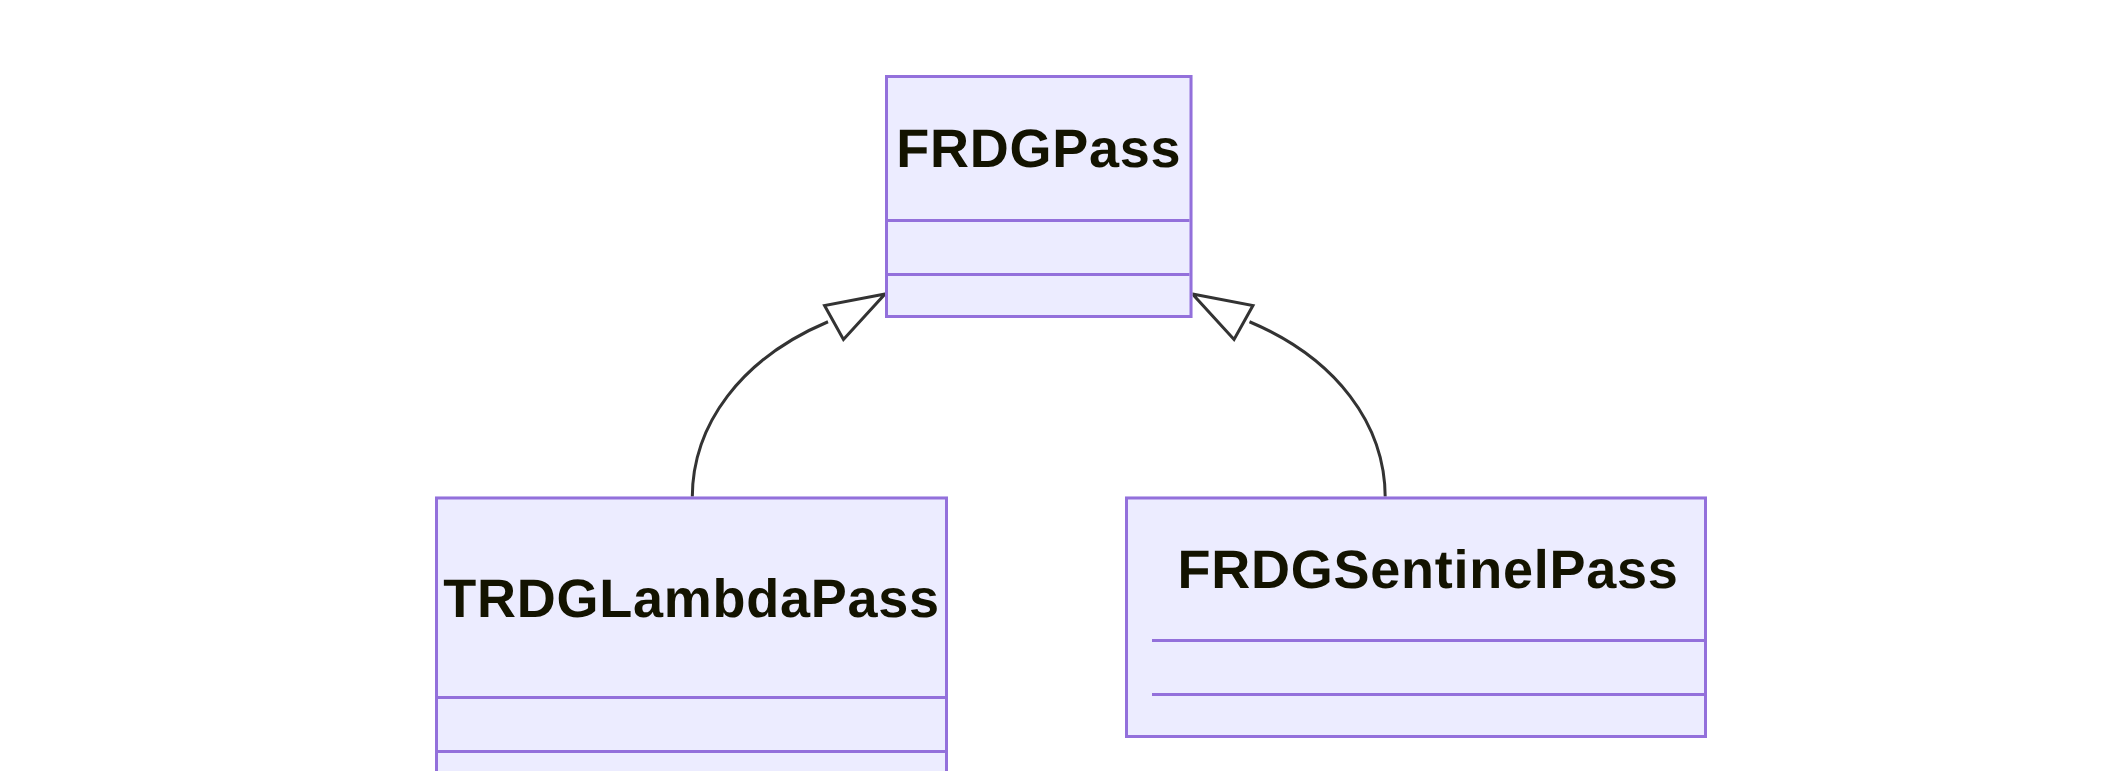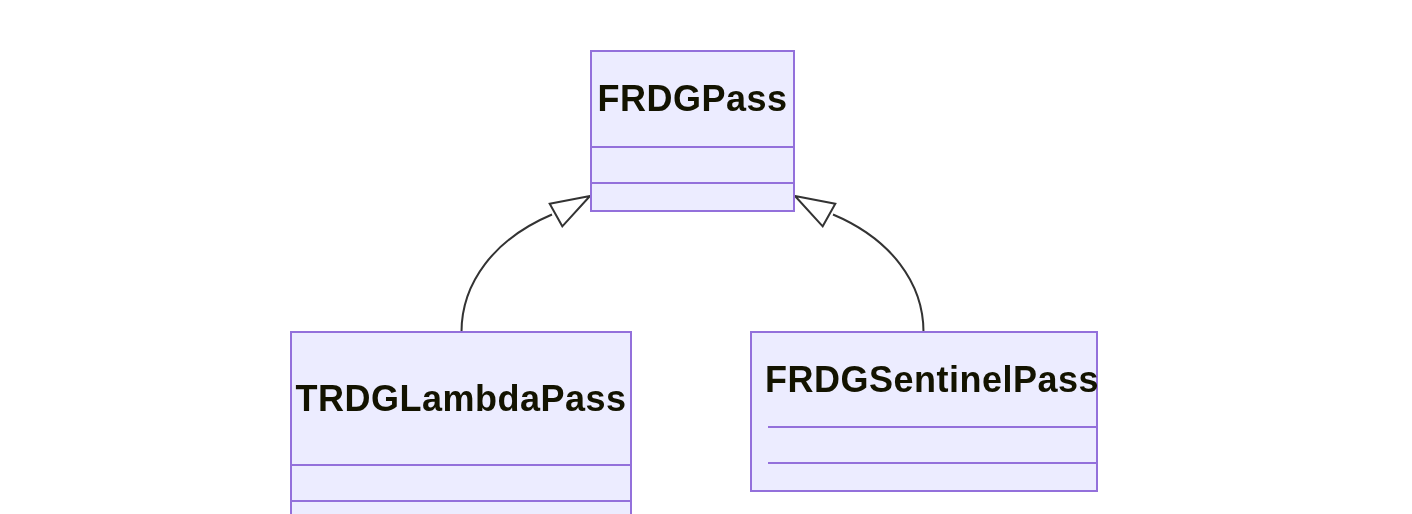--- a/index.html
+++ b/index.html
@@ -58,21 +58,21 @@
   .class-attrs {
     height: 36px;
     border-bottom: 2px solid var(--color-node-border);
   }
   .class-methods {
     height: 26px;
   }
   
   #box-frdgpass        { left: 590px; top:  50px; width: 205px; height: 162px; }
   #box-trdglambdapass  { left: 290px; top: 331px; width: 342px; height: 199px; }
-  #box-frdgsentinelpass{ left: 750px; top: 331px; width: 348px; height: 161px; padding-left: 16px; }
+  #box-frdgsentinelpass{ left: 750px; top: 331px; width: 388px; height: 161px; padding-left: 16px; }
 </style>
 </head>
 <body>
 
 <div class="canvas">
 
   <svg class="edges-layer" viewBox="0 0 1412 514" xmlns="http://www.w3.org/2000/svg">
 
     <path class="edge" d="M 461.5 332 C 461.5 283, 494 239, 552 214.5"></path>
     <polygon class="arrowhead" points="590,196 549.7,203.7 562.3,226.3"></polygon>

